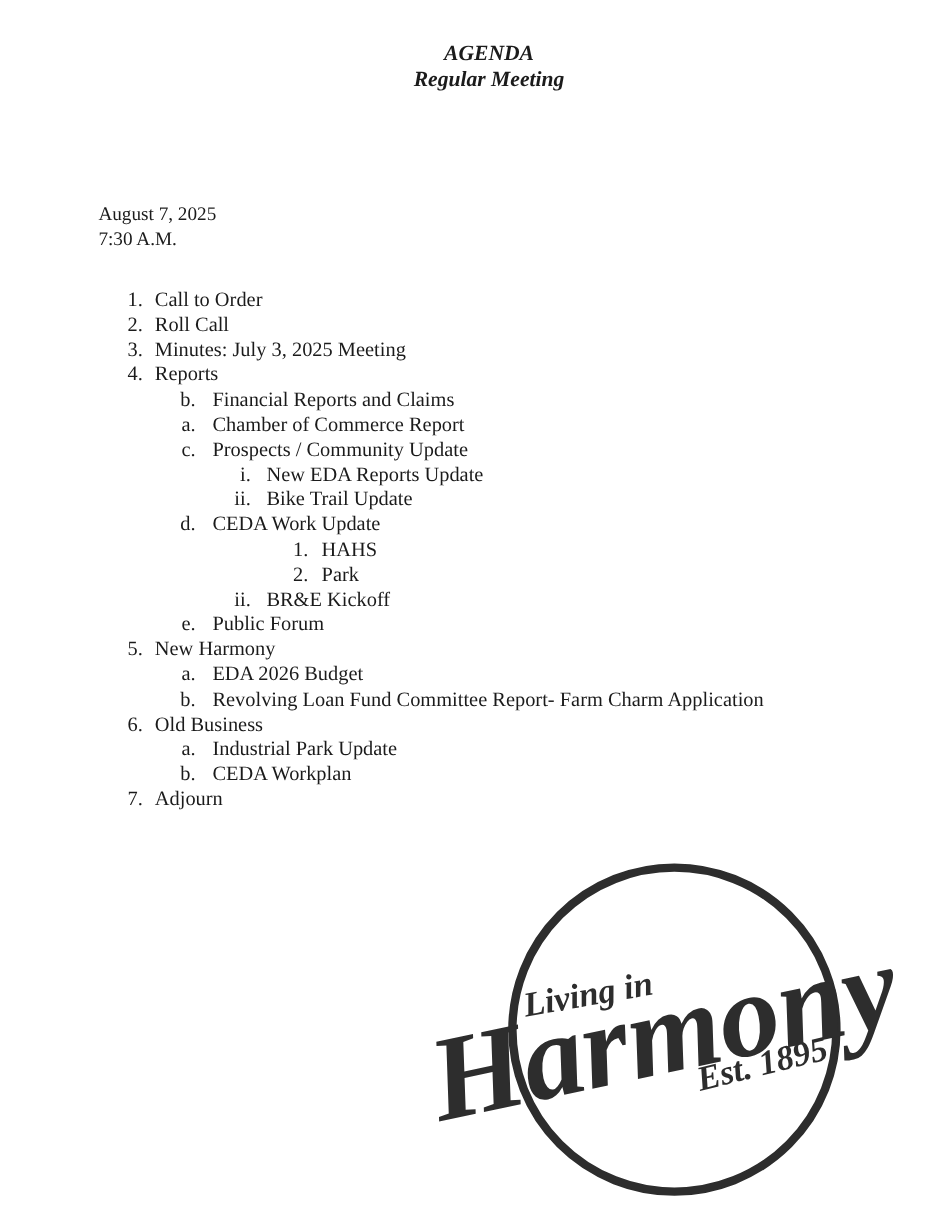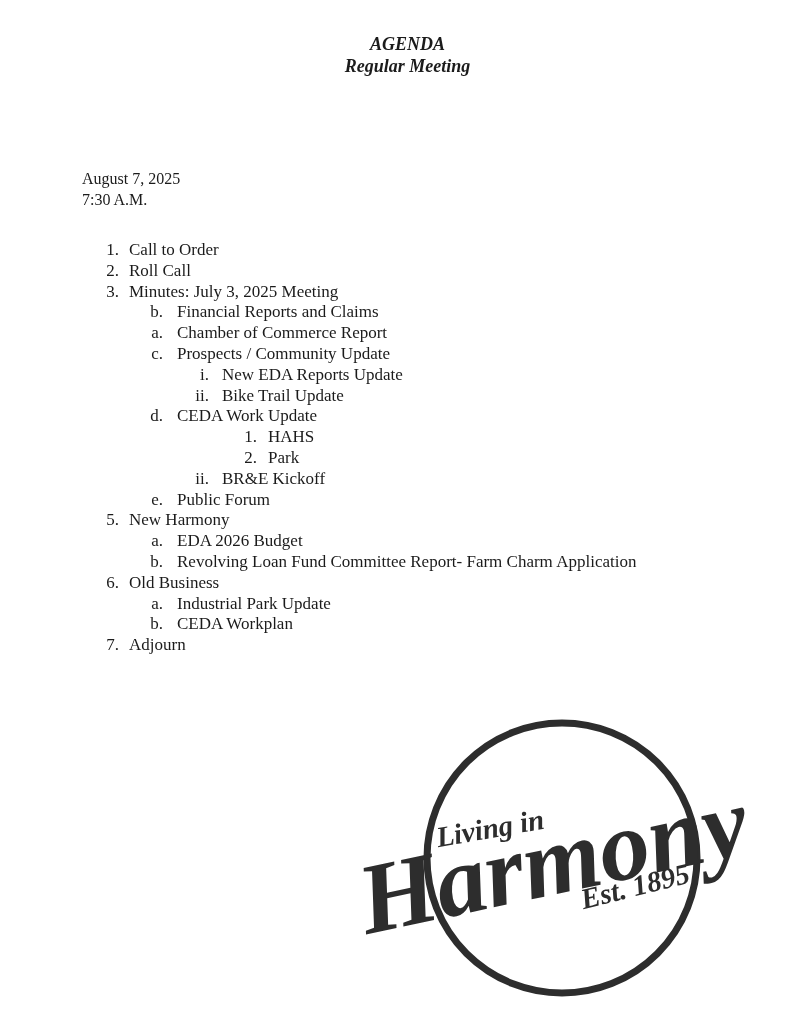--- a/index.html
+++ b/index.html
@@ -85,20 +85,21 @@
   <div class="info-left">
     <div>August 7, 2025</div>
     <div>7:30 A.M.</div>
   </div>
 
 
   <div class="agenda-list">
       <div class="agenda-row level-1"><span class="marker">1.</span><span class="text">Call to Order</span></div>
       <div class="agenda-row level-1"><span class="marker">2.</span><span class="text">Roll Call</span></div>
       <div class="agenda-row level-1"><span class="marker">3.</span><span class="text">Minutes: July 3, 2025 Meeting</span></div>
+      <div class="agenda-row level-1"><span class="marker">4.</span><span class="text">Reports</span></div>
       <div class="agenda-row level-2"><span class="marker">b.</span><span class="text">Financial Reports and Claims</span></div>
       <div class="agenda-row level-2"><span class="marker">a.</span><span class="text">Chamber of Commerce Report</span></div>
       <div class="agenda-row level-2"><span class="marker">c.</span><span class="text">Prospects / Community Update</span></div>
       <div class="agenda-row level-3"><span class="marker">i.</span><span class="text">New EDA Reports Update</span></div>
       <div class="agenda-row level-3"><span class="marker">ii.</span><span class="text">Bike Trail Update</span></div>
       <div class="agenda-row level-2"><span class="marker">d.</span><span class="text">CEDA Work Update</span></div>
       <div class="agenda-row level-4"><span class="marker">1.</span><span class="text">HAHS</span></div>
       <div class="agenda-row level-4"><span class="marker">2.</span><span class="text">Park</span></div>
       <div class="agenda-row level-3"><span class="marker">ii.</span><span class="text">BR&amp;E Kickoff</span></div>
       <div class="agenda-row level-2"><span class="marker">e.</span><span class="text">Public Forum</span></div>

